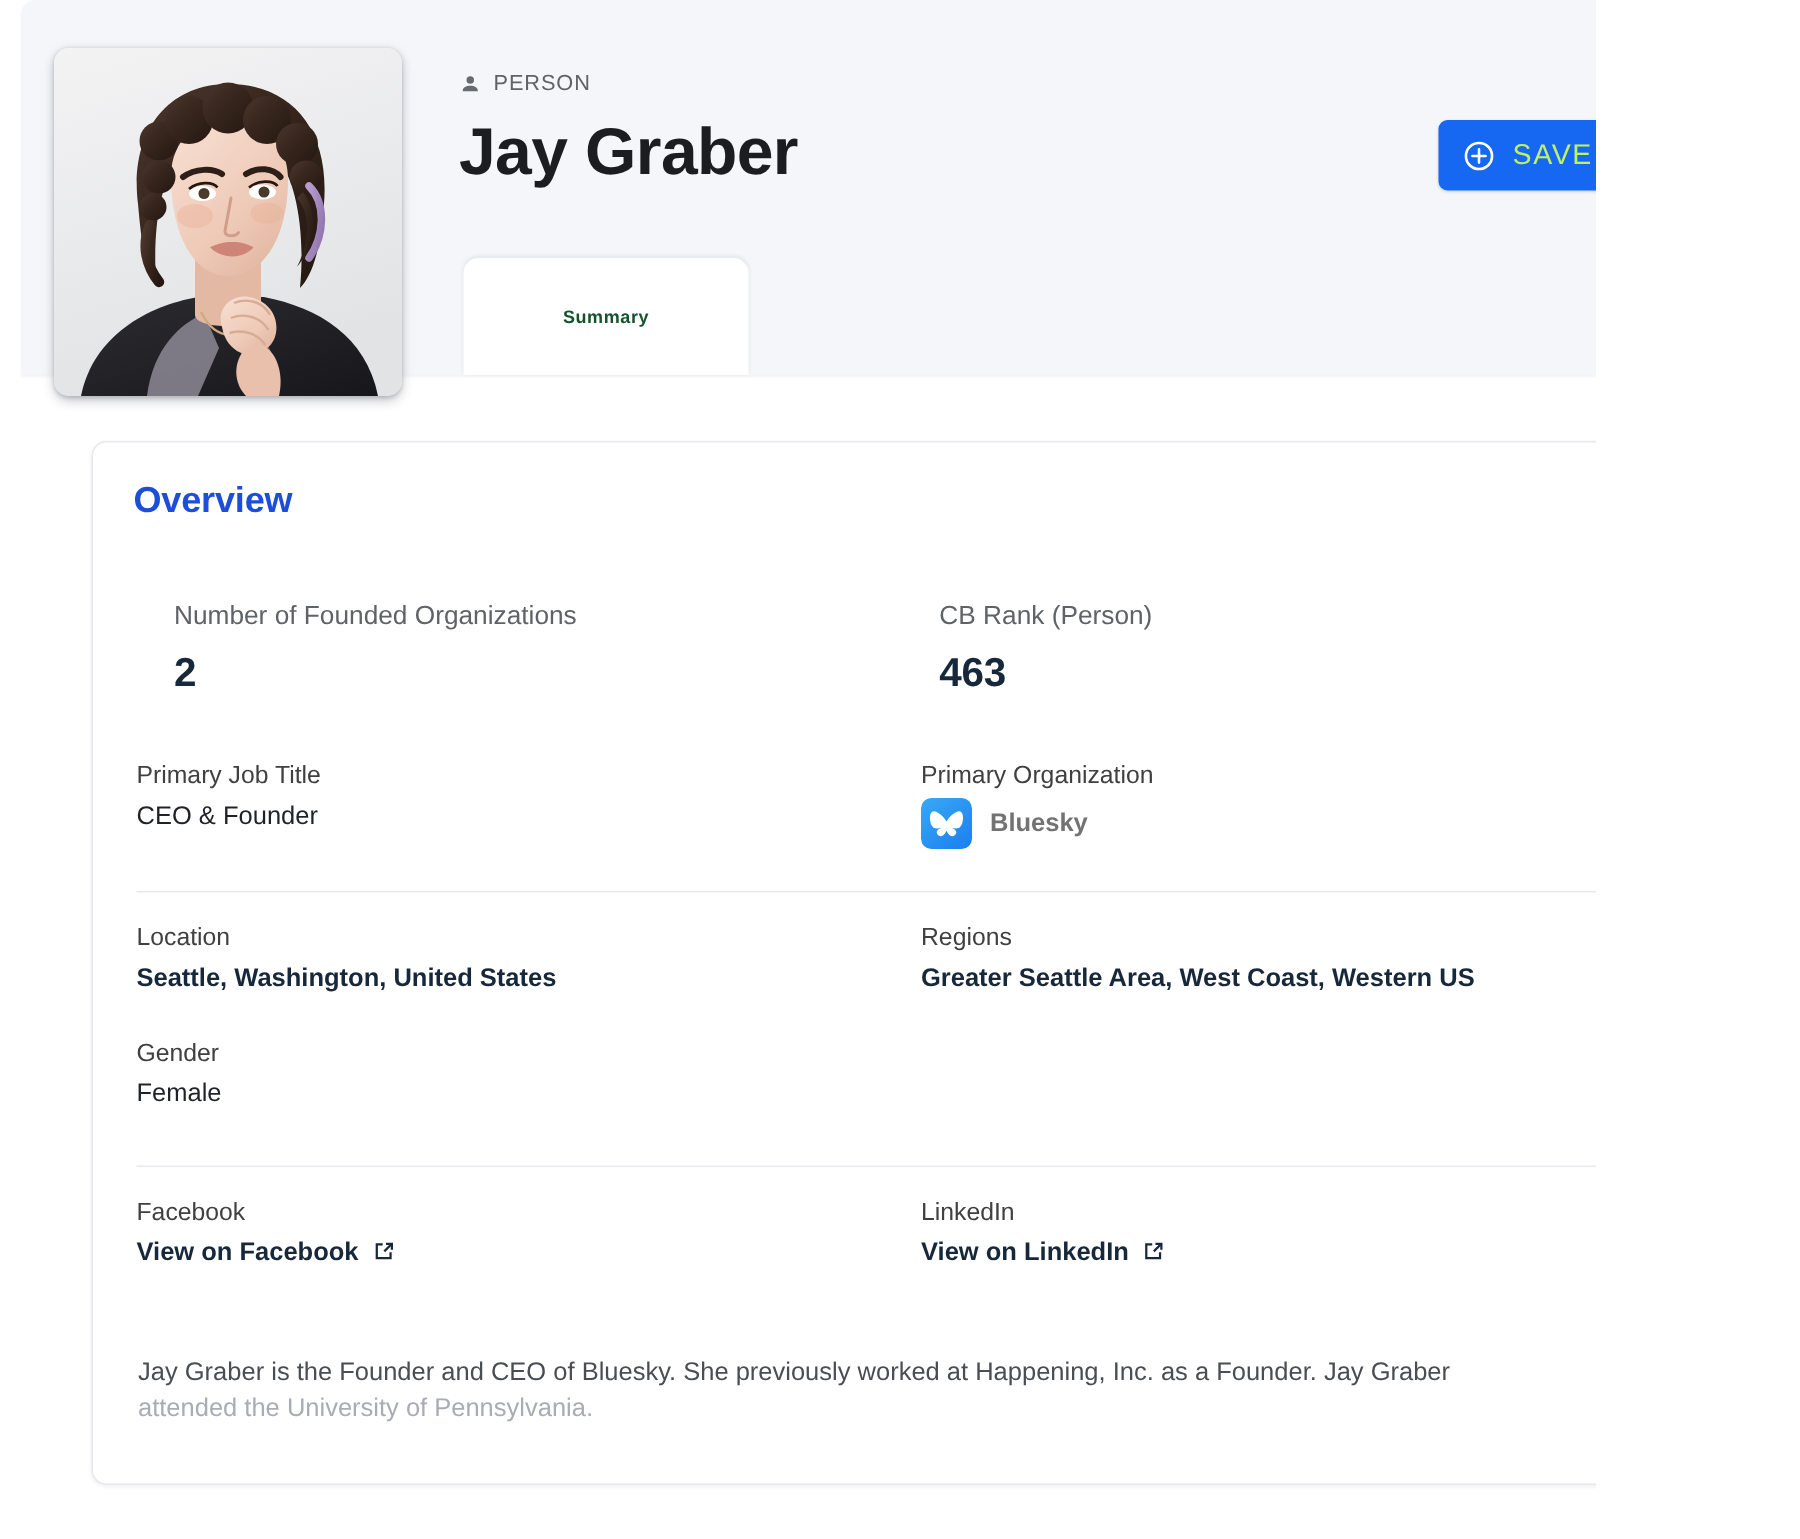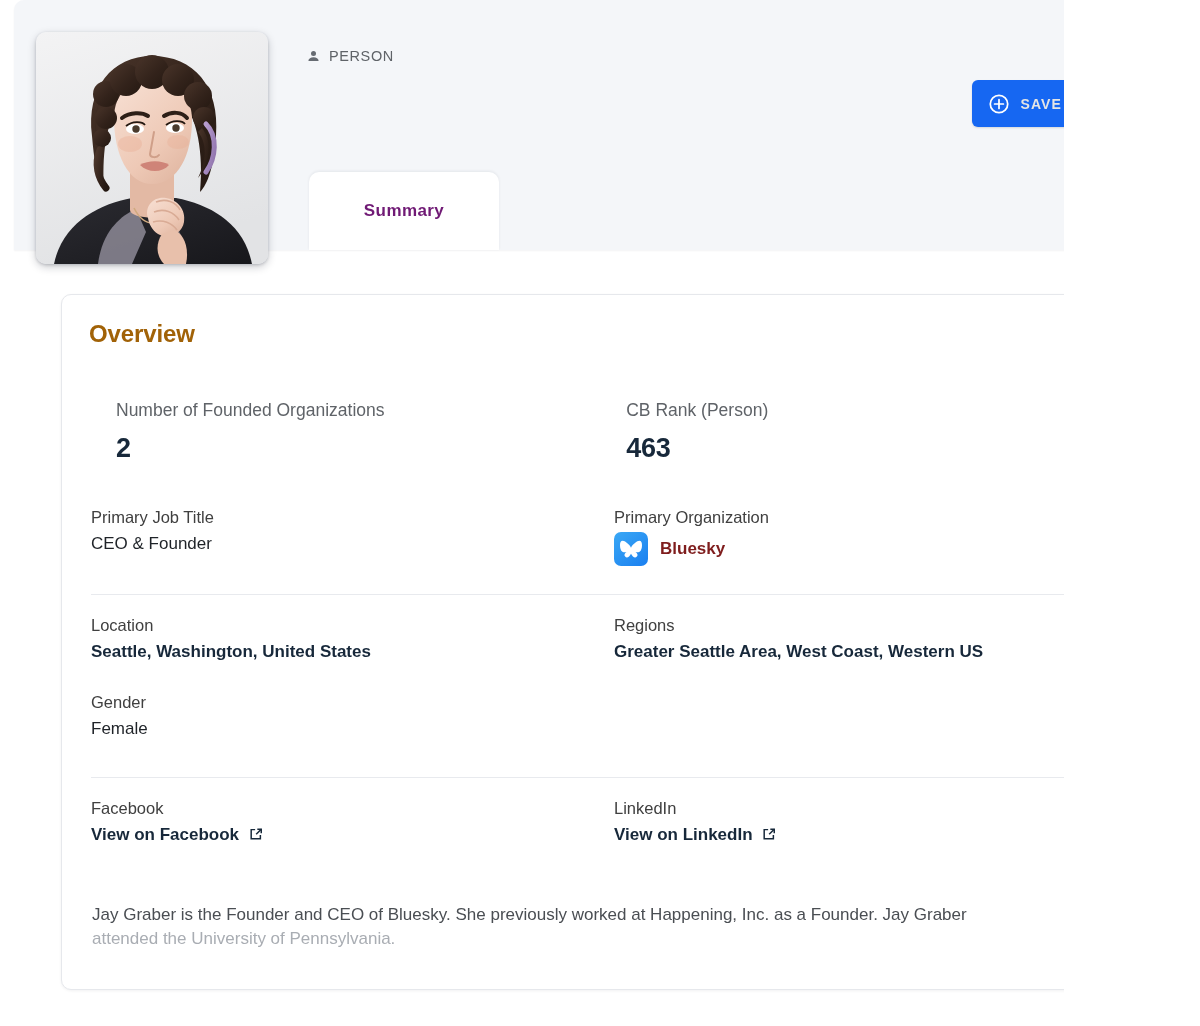--- a/index.html
+++ b/index.html
@@ -79,23 +79,23 @@
     align-items: center;
     gap: 11px;
     background: #1667f2;
     border: none;
     border-radius: 6px;
     cursor: pointer;
     box-shadow: 0 1px 2px rgba(16,24,40,0.14);
   }
   .save-button .plus-circle { display: block; width: 22px; height: 22px; }
   .save-label {
-    color: #e5e5e5;
-    font-size: 14px;
-    font-weight: 700;
+    color: #bef264;
+    font-size: 19px;
+    font-weight: 400;
     letter-spacing: 1.1px;
   }
 
   .overflow-menu {
     position: absolute;
     right: 52px;
     top: 86px;
     width: 34px;
     height: 34px;
     display: flex;
@@ -116,23 +116,23 @@
     height: 78px;
     background: #ffffff;
     border-radius: 10px 10px 0 0;
     display: flex;
     align-items: center;
     justify-content: center;
     cursor: pointer;
     box-shadow: 0 -1px 3px rgba(16,24,40,0.07);
   }
   .tab-label {
-    font-size: 17px;
+    font-size: 12px;
     font-weight: 700;
-    color: #701a75;
+    color: #14532d;
     letter-spacing: 0.4px;
   }
 
   
   .overview-card {
     position: absolute;
     left: 61px;
     top: 294px;
     width: 1075px;
     height: 696px;
@@ -141,21 +141,21 @@
     border-radius: 10px;
     box-shadow: 0 1px 3px rgba(16,24,40,0.06);
   }
 
   .card-title {
     position: absolute;
     left: 27px;
     top: 25px;
     font-size: 24px;
     font-weight: 700;
-    color: #a16207;
+    color: #1d4ed8;
     letter-spacing: -0.1px;
   }
 
   .edit-button {
     position: absolute;
     right: 22px;
     top: 30px;
     width: 30px;
     height: 30px;
     display: flex;
@@ -216,21 +216,21 @@
     width: 34px;
     height: 34px;
     border-radius: 7px;
     background: linear-gradient(140deg, #3aa8f5 0%, #1a7ff0 100%);
     display: flex;
     align-items: center;
     justify-content: center;
     flex: 0 0 auto;
   }
   .org-logo svg { display: block; width: 22px; height: 18px; fill: #ffffff; }
-  .org-name { font-size: 17px; font-weight: 700; color: #7f1d1d; }
+  .org-name { font-size: 17px; font-weight: 700; color: #737373; }
 
   .ext-icon { display: inline-block; width: 14px; height: 14px; vertical-align: -1px; margin-left: 5px; fill: none; stroke: #17283a; stroke-width: 1.7; }
 
   .block-a { height: 76px; }
   .block-b { height: 77px; }
   .block-c { height: 74px; }
   .block-d { height: 64px; }
 
   .divider {
     height: 1px;
@@ -341,20 +341,21 @@
     </div>
 
     <div class="header-text">
       <div class="entity-kind">
         <svg class="person-glyph" viewBox="0 0 24 24">
           <circle cx="12" cy="7" r="4"></circle>
           <path d="M12 13c-4.4 0-8 2.2-8 5v1h16v-1c0-2.8-3.6-5-8-5z"></path>
         </svg>
         <span class="entity-kind-label">PERSON</span>
       </div>
+      <h1 class="person-name">Jay Graber</h1>
     </div>
 
     <button class="save-button">
       <svg class="plus-circle" viewBox="0 0 24 24">
         <circle cx="12" cy="12" r="9.5" fill="none" stroke="#ffffff" stroke-width="1.9"></circle>
         <path d="M12 7.2v9.6M7.2 12h9.6" stroke="#ffffff" stroke-width="1.9" stroke-linecap="round"></path>
       </svg>
       <span class="save-label">SAVE</span>
     </button>
 

